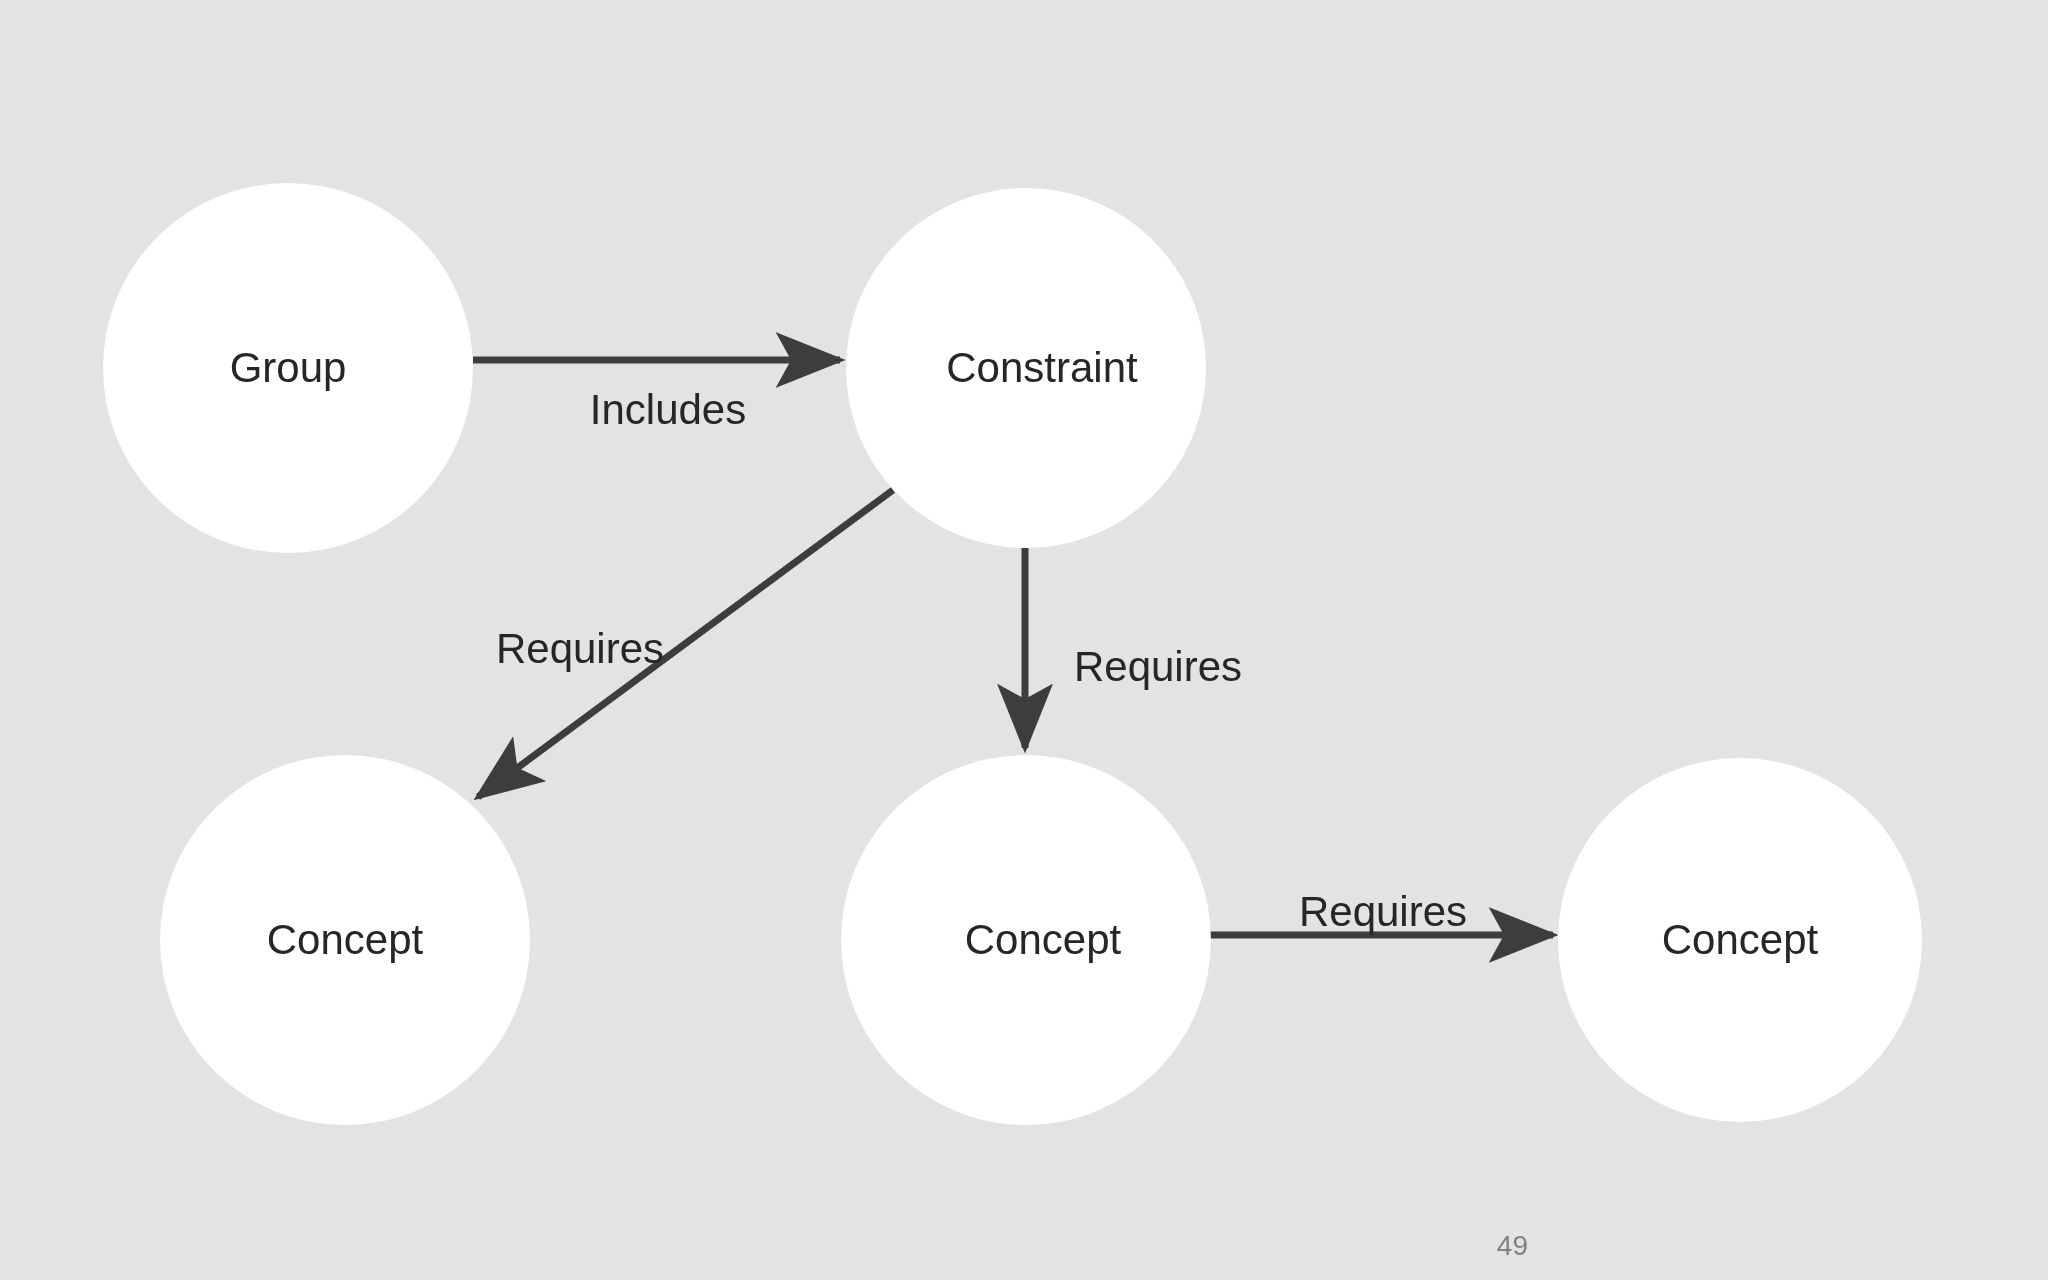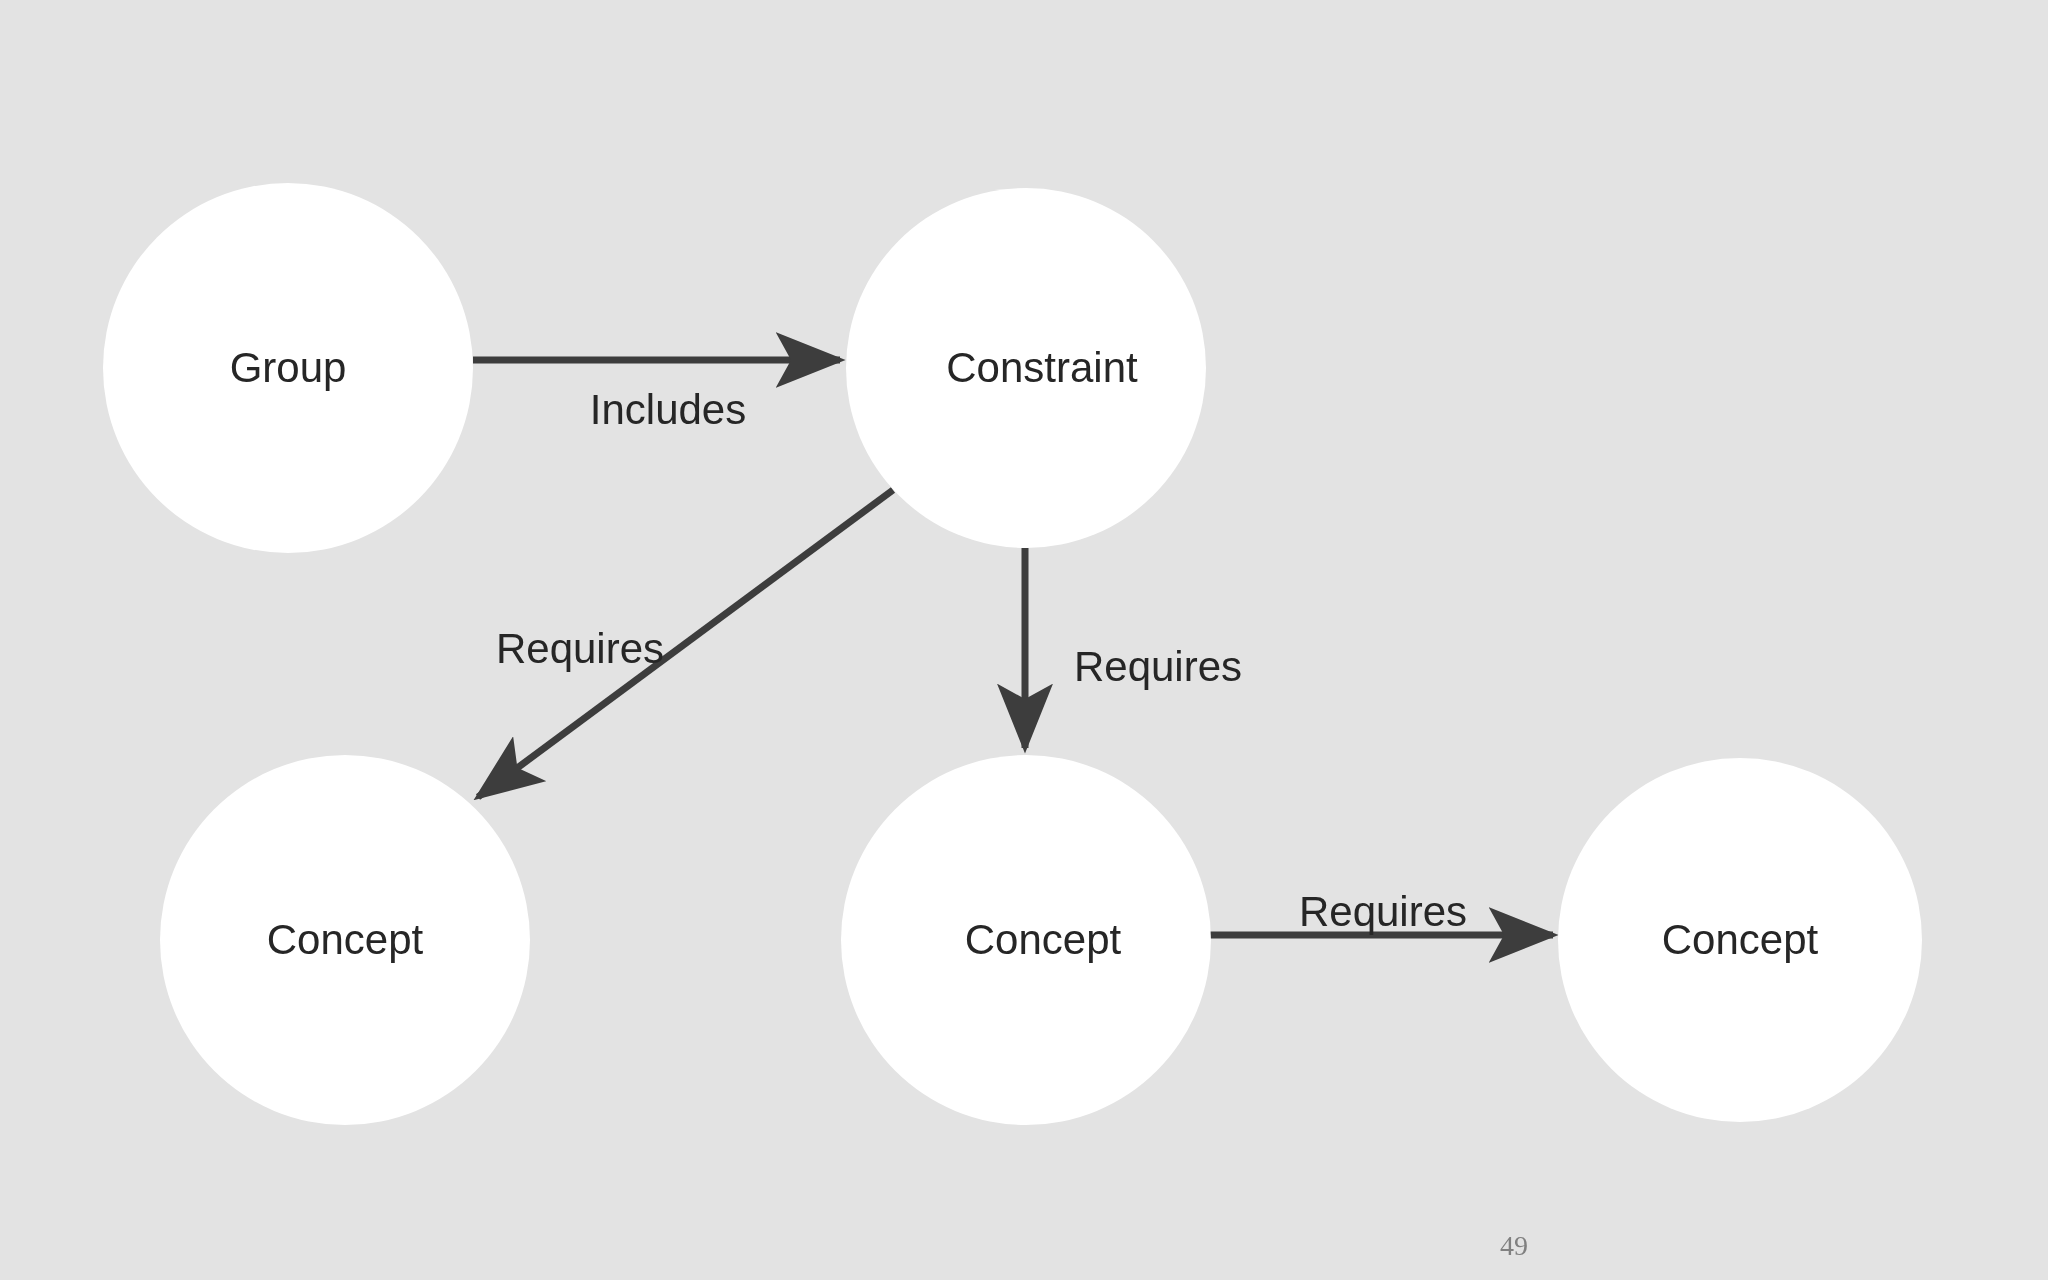--- a/index.html
+++ b/index.html
@@ -50,21 +50,21 @@
     font-family: "Liberation Sans", "DejaVu Sans", sans-serif;
     font-size: 42px;
     fill: #262626;
     text-anchor: middle;
     dominant-baseline: middle;
   }
   .page-number {
     position: absolute;
     right: 96px;
     bottom: 18px;
-    font-family: Liberation Serif, serif;
+    font-family: Liberation Sans, sans-serif;
     font-size: 28px;
     color: #808080;
   }
 </style>
 </head>
 <body>
 
 <div id="slide">
 
   <svg id="graph-svg" viewBox="0 0 2048 1280">

